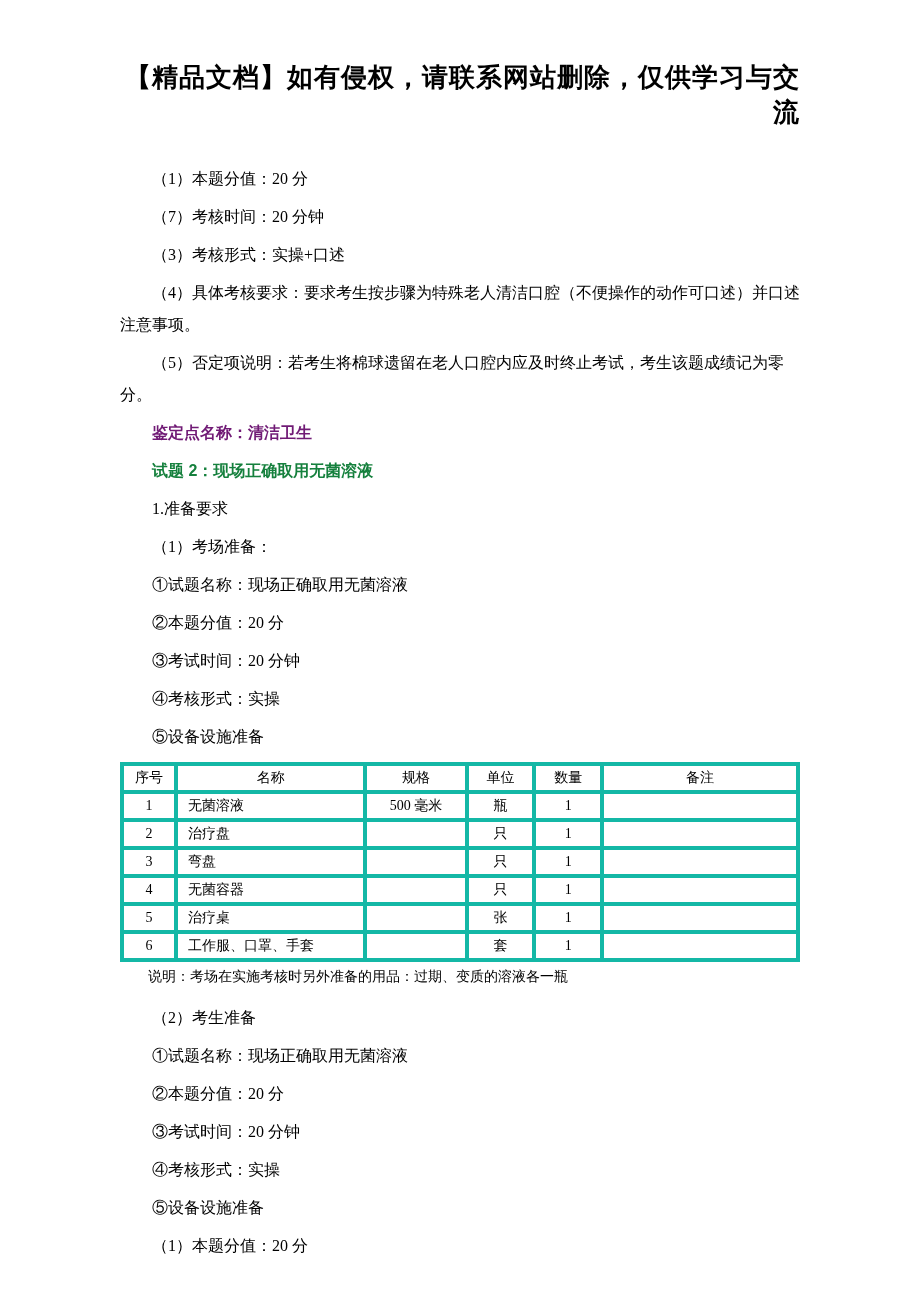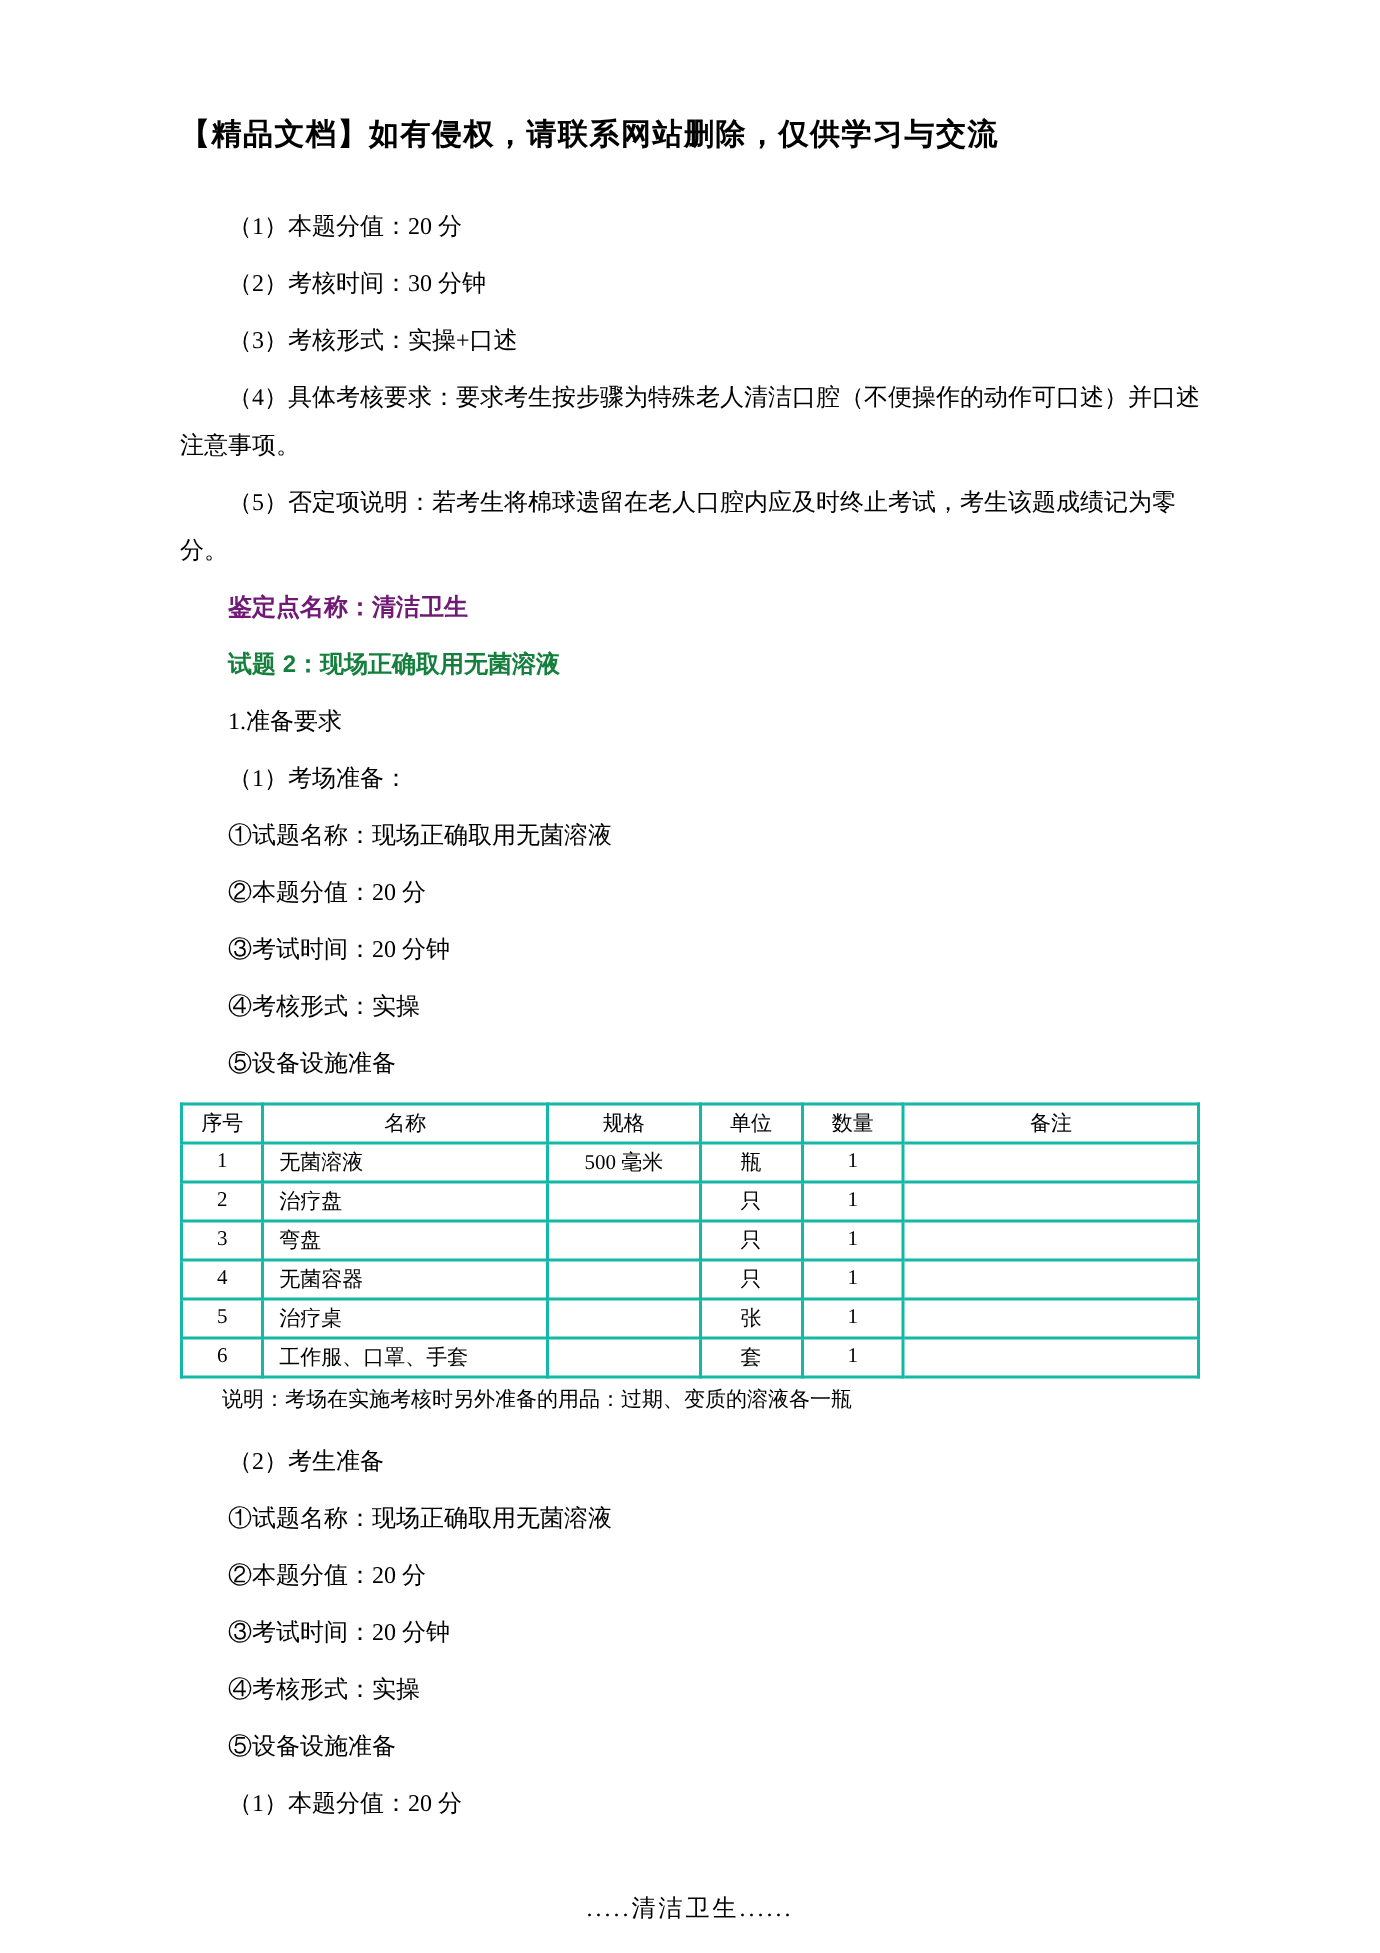--- a/index.html
+++ b/index.html
@@ -9,26 +9,25 @@
     font-family: "SimSun", "宋体", serif;
     color: #000;
     width: 920px;
   }
   .page {
     padding: 60px 120px 40px 120px;
     box-sizing: border-box;
   }
   .header-title {
     font-family: "SimHei", "黑体", sans-serif;
-    font-size: 20px;
+    font-size: 26px;
     font-weight: bold;
-    text-align: left;
+    text-align: right;
     margin-bottom: 30px;
     letter-spacing: 1px;
-    margin-top: 16px;
   }
   .para {
     font-size: 16px;
     line-height: 2.0;
     text-indent: 2em;
     margin: 0;
     padding: 3px 0;
   }
   .blue-bold {
     color: #701a75;
@@ -40,21 +39,21 @@
     font-weight: bold;
     font-family: "SimHei", "黑体", sans-serif;
   }
   table {
     border-collapse: collapse;
     width: 100%;
     margin: 6px 0 2px 0;
     font-size: 14px;
   }
   th, td {
-    border: 2px solid #14b8a6;
+    border: 4px solid #14b8a6;
     padding: 3px 6px;
     text-align: center;
     font-weight: normal;
   }
   td.name-cell {
     text-align: left;
     padding-left: 10px;
   }
   td.remark-cell {
     text-align: left;
@@ -80,21 +79,21 @@
   }
 </style>
 </head>
 <body>
 
 <div class="page">
 
   <div class="header-title">【精品文档】如有侵权，请联系网站删除，仅供学习与交流</div>
 
   <p class="para">（1）本题分值：20 分</p>
-  <p class="para">（2）考核时间：30 分钟</p>
+  <p class="para">（7）考核时间：20 分钟</p>
   <p class="para">（3）考核形式：实操+口述</p>
   <p class="para">（4）具体考核要求：要求考生按步骤为特殊老人清洁口腔（不便操作的动作可口述）并口述注意事项。</p>
   <p class="para" style="text-indent:2em;">（5）否定项说明：若考生将棉球遗留在老人口腔内应及时终止考试，考生该题成绩记为零分。</p>
 
   <p class="para blue-bold">鉴定点名称：清洁卫生</p>
 
   <p class="para red-bold">试题 2：现场正确取用无菌溶液</p>
 
   <p class="para">1.准备要求</p>
   <p class="para">（1）考场准备：</p>

